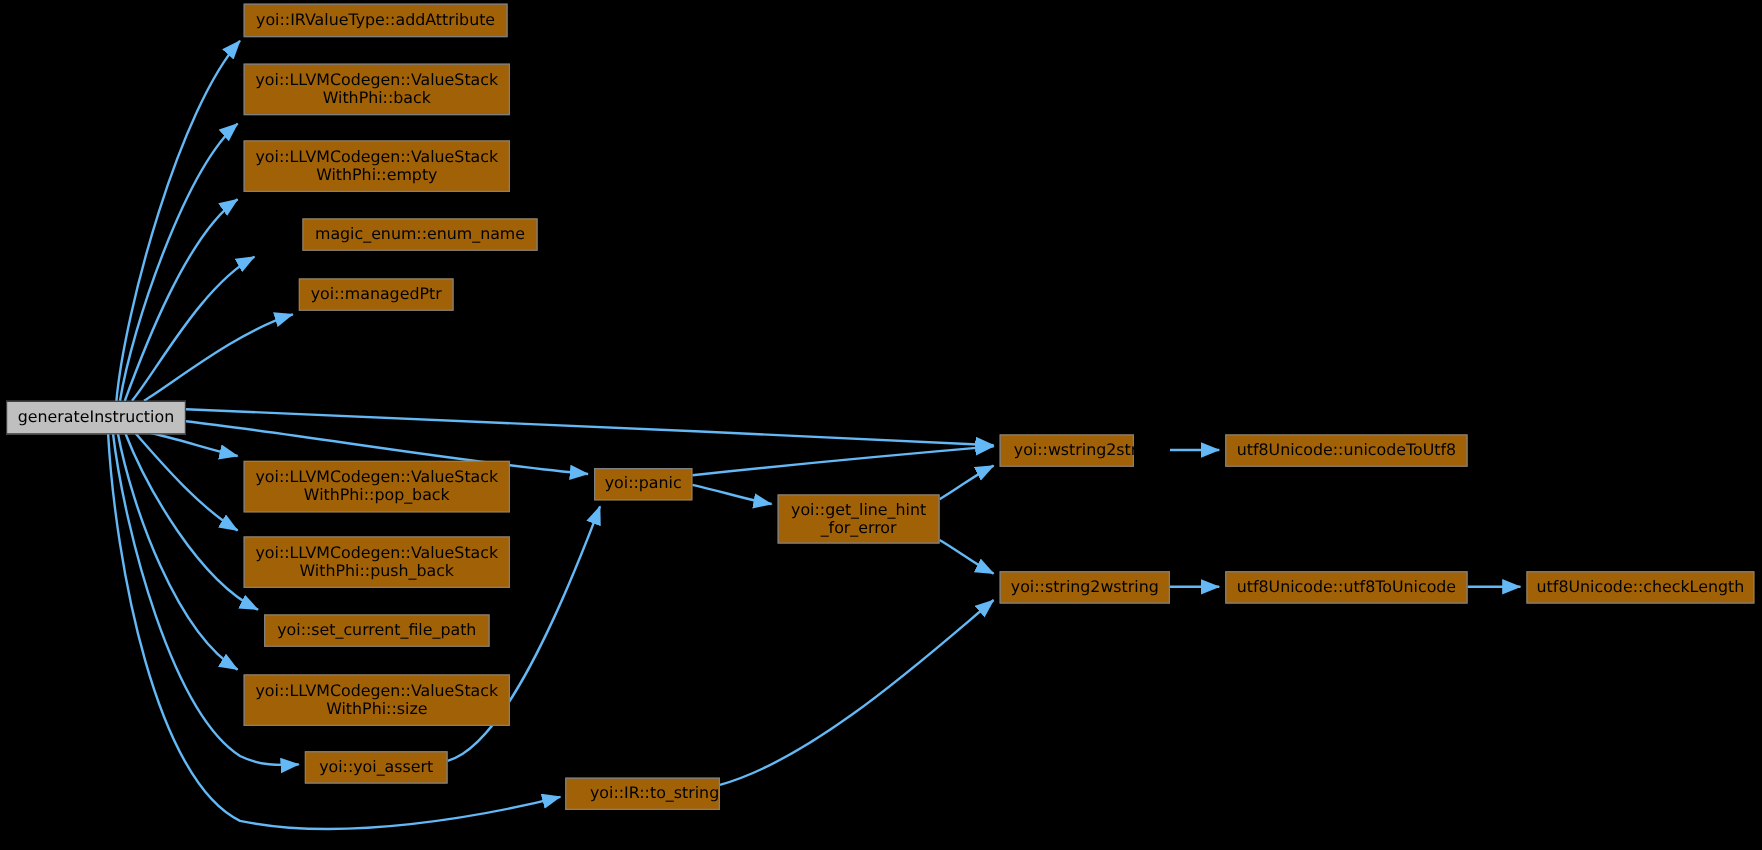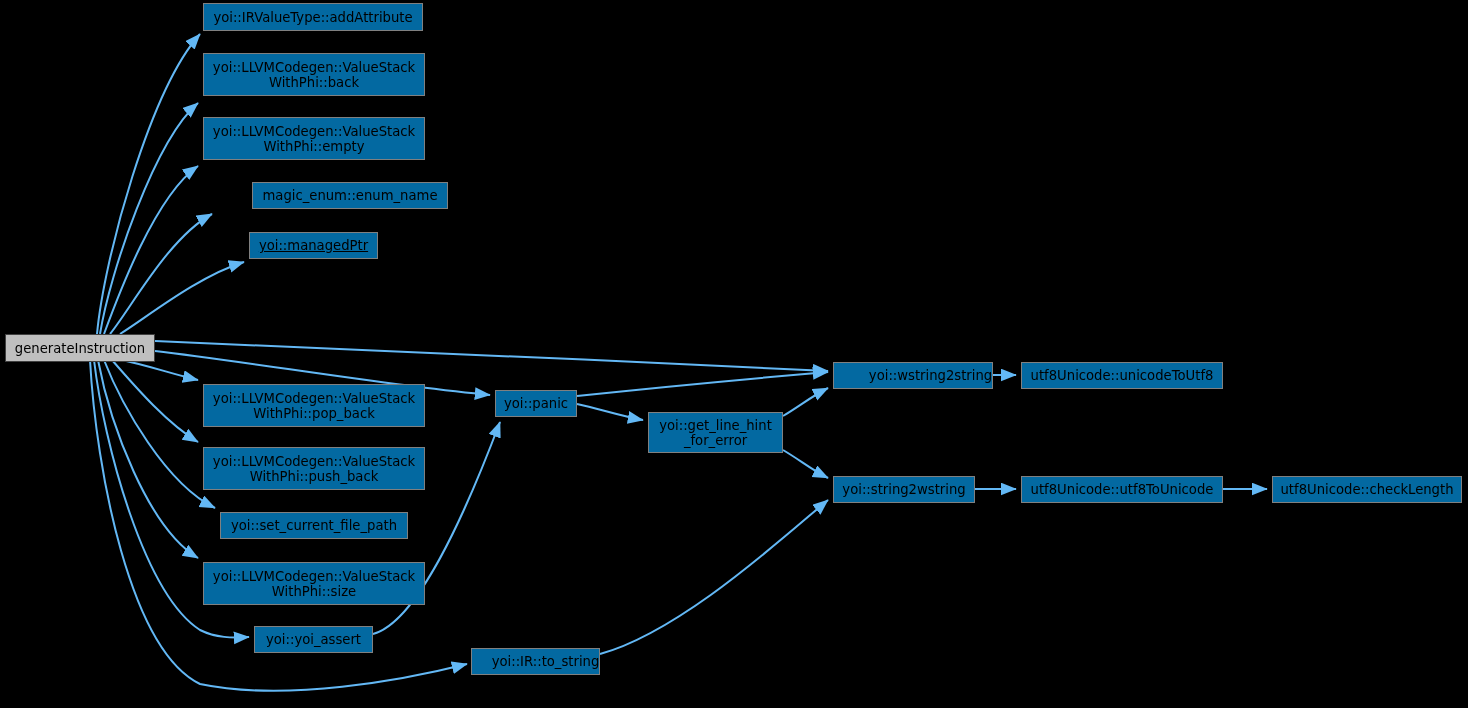--- a/index.html
+++ b/index.html
@@ -1,19 +1,19 @@
 <!DOCTYPE html>
 <html><head>
 <meta charset="utf-8">
 <style>
   html,body{margin:0;padding:0;background:#000;}
   #canvas{position:relative;width:1468px;height:708px;background:#000;overflow:hidden;
           font-family:"DejaVu Sans","Liberation Sans",sans-serif;}
   svg.edges{position:absolute;left:0;top:0;width:1468px;height:708px;}
-  .node{position:absolute;box-sizing:border-box;background:#0369a1;border:1px solid #808080;
+  .node{position:absolute;box-sizing:border-box;background:#a16207;border:1px solid #808080;
         display:flex;align-items:center;justify-content:center;text-align:center;
         color:#000;font-size:13.2px;line-height:15px;letter-spacing:0px;white-space:pre;}
   .node.root{background:#bfbfbf;border:1px solid #404040;}
 </style>
 </head>
 <body>
 
 <div id="canvas">
   <svg class="edges" viewBox="0 0 1468 708">
     <defs>
@@ -47,32 +47,32 @@
       </g>
   </svg>
   <div id="node-layer">
       <div class="node root" style="left: 5px; top: 334px; width: 150px; height: 28px;"><span>generateInstruction</span></div>
       <div class="node" style="left: 203px; top: 3px; width: 220px; height: 28px;"><span>yoi::IRValueType::addAttribute</span></div>
       <div class="node" style="left: 203px; top: 53px; width: 222px; height: 43px;"><span>yoi::LLVMCodegen::ValueStack
 WithPhi::back</span></div>
       <div class="node" style="left: 203px; top: 117px; width: 222px; height: 43px;"><span>yoi::LLVMCodegen::ValueStack
 WithPhi::empty</span></div>
       <div class="node" style="left: 216px; top: 182px; width: 196px; height: 27px; margin-left: 36px;"><span>magic_enum::enum_name</span></div>
-      <div class="node" style="left: 249px; top: 232px; width: 129px; height: 27px; text-decoration: underline;"><span>yoi::managedPtr</span></div>
+      <div class="node" style="left: 249px; top: 232px; width: 129px; height: 27px;"><span>yoi::managedPtr</span></div>
       <div class="node" style="left: 203px; top: 384px; width: 222px; height: 43px;"><span>yoi::LLVMCodegen::ValueStack
 WithPhi::pop_back</span></div>
       <div class="node" style="left: 203px; top: 447px; width: 222px; height: 43px;"><span>yoi::LLVMCodegen::ValueStack
 WithPhi::push_back</span></div>
       <div class="node" style="left: 220px; top: 512px; width: 188px; height: 27px;"><span>yoi::set_current_file_path</span></div>
       <div class="node" style="left: 203px; top: 562px; width: 222px; height: 43px;"><span>yoi::LLVMCodegen::ValueStack
 WithPhi::size</span></div>
       <div class="node" style="left: 254px; top: 626px; width: 119px; height: 27px;"><span>yoi::yoi_assert</span></div>
       <div class="node" style="left: 495px; top: 390px; width: 82px; height: 27px;"><span>yoi::panic</span></div>
       <div class="node" style="left: 471px; top: 648px; width: 129px; height: 27px; padding-left: 20px;"><span>yoi::IR::to_string</span></div>
       <div class="node" style="left: 648px; top: 412px; width: 135px; height: 41px;"><span>yoi::get_line_hint
 _for_error</span></div>
-      <div class="node" style="left: 833px; top: 362px; width: 160px; height: 27px; padding-left: 35px;"><span>yoi::wstring2string</span></div>
+      <div class="node" style="left: 833px; top: 362px; width: 112px; height: 27px; padding-left: 35px;"><span>yoi::wstring2string</span></div>
       <div class="node" style="left: 833px; top: 476px; width: 142px; height: 27px;"><span>yoi::string2wstring</span></div>
       <div class="node" style="left: 1021px; top: 362px; width: 202px; height: 27px;"><span>utf8Unicode::unicodeToUtf8</span></div>
       <div class="node" style="left: 1021px; top: 476px; width: 202px; height: 27px;"><span>utf8Unicode::utf8ToUnicode</span></div>
       <div class="node" style="left: 1272px; top: 476px; width: 190px; height: 27px;"><span>utf8Unicode::checkLength</span></div>
     </div>
 </div>
 
 </body></html>

